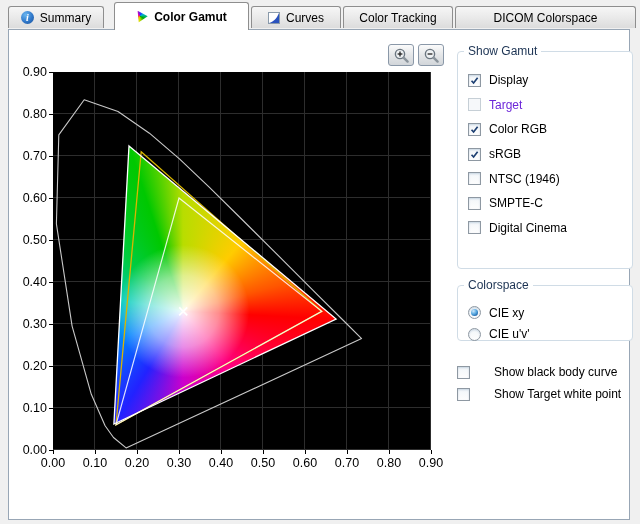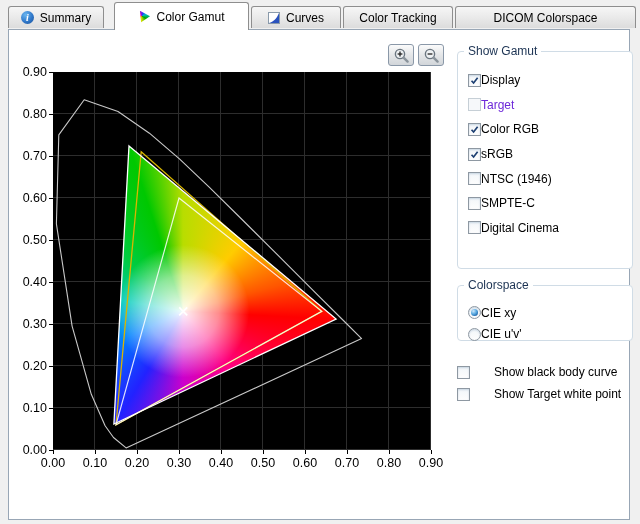--- a/index.html
+++ b/index.html
@@ -14,21 +14,21 @@
   .tabbar{position:absolute;left:8px;top:0;height:30px;width:632px;}
   .tab{
     position:absolute;top:6px;height:22px;box-sizing:border-box;
     border:1px solid #8e8e8e;border-bottom:none;
     border-radius:3px 3px 0 0;
     background:linear-gradient(#f6f6f6,#ebebeb 45%,#dcdcdc);
     display:flex;align-items:center;justify-content:center;gap:6px;
     cursor:default;
   }
   .tab.active{
-    top:2px;height:28px;background:#ffffff;z-index:5;
+    top:2px;height:28px;background:#ffffff;z-index:5;font-weight:bold;
   }
   .tab-label{white-space:nowrap;}
   .info-icon{
     width:13px;height:13px;border-radius:50%;
     background:radial-gradient(circle at 35% 30%,#6ab6f0,#2f77c9 55%,#1a4f94);
     color:#fff;font-family:"Liberation Serif","DejaVu Serif",serif;
     font-style:italic;font-weight:bold;font-size:10px;line-height:13px;
     text-align:center;flex:0 0 auto;
   }
   .gamut-icon{
@@ -85,21 +85,21 @@
     position:absolute;left:448px;width:176px;box-sizing:border-box;
     border:1px solid #d0dce6;border-radius:4px;background:#fff;
   }
   .gb-show-gamut{top:21px;height:218px;}
   .gb-colorspace{top:255px;height:56px;}
   .gb-title{
     position:absolute;top:-8px;left:6px;background:#fff;padding:0 4px;
     color:#1c3353;font-size:12px;line-height:15px;
   }
   .opt-col{position:absolute;left:10px;top:16px;right:4px;}
-  .opt-row{display:flex;align-items:center;height:24.6px;cursor:default;}
+  .opt-row{display:flex;align-items:center;gap:8px;height:24.6px;cursor:default;}
   .opt-row.radio-row{height:21.5px;}
   .checkbox{
     width:13px;height:13px;box-sizing:border-box;flex:0 0 auto;
     border:1px solid #8e98a2;background:linear-gradient(#f2f6f9,#fdfdfd);
     box-shadow:inset 0 1px 2px rgba(0,60,120,.18);
     display:flex;align-items:center;justify-content:center;
   }
   .checkbox svg{display:none;}
   .checked .checkbox svg{display:block;}
   .disabled .checkbox{border-color:#c6cfd6;box-shadow:none;background:#f6f8fa;}

